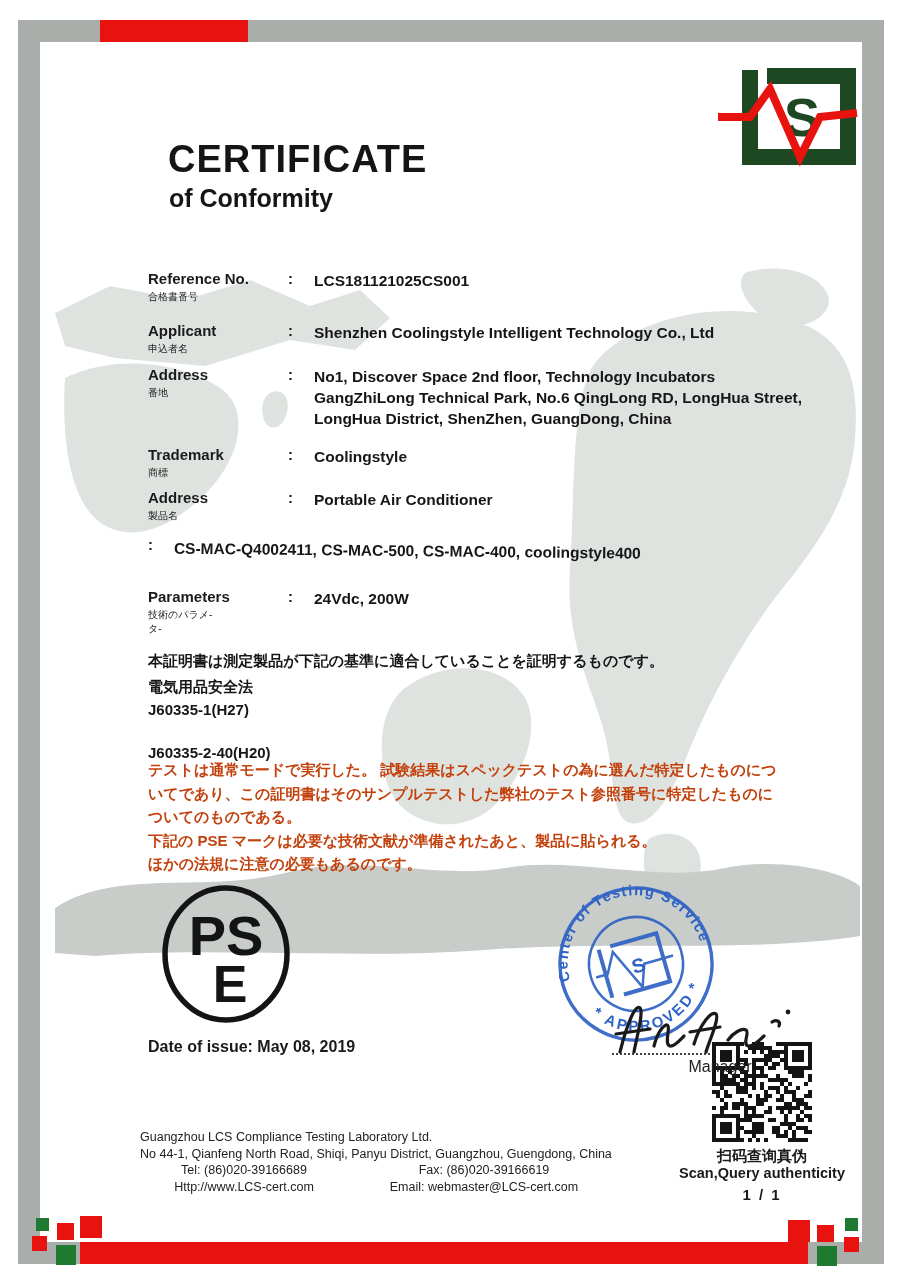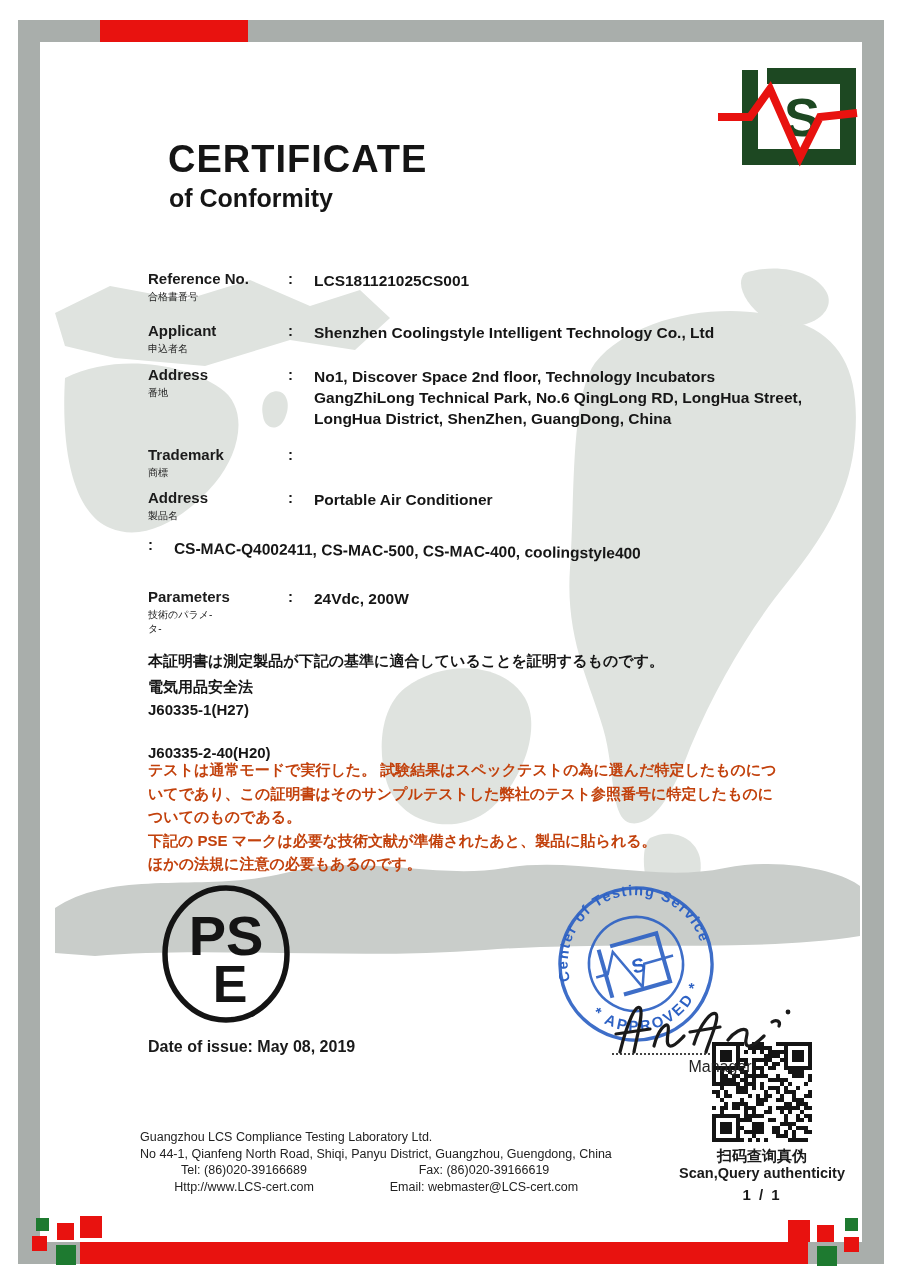--- a/index.html
+++ b/index.html
@@ -124,20 +124,21 @@
     <div class="fvalue preline">No1, Discover Space 2nd floor, Technology Incubators
 GangZhiLong Technical Park, No.6 QingLong RD, LongHua Street,
 LongHua District, ShenZhen, GuangDong, China</div>
   </div>
   <div class="row" style="top:446px">
     <div class="flabel">
         <div class="len">Trademark</div>
       <div class="lja preline">商標</div>
       </div>
     <div class="fcolon">:</div>
+    <div class="fvalue preline">Coolingstyle</div>
   </div>
   <div class="row" style="top:489px">
     <div class="flabel">
         <div class="len">Address</div>
       <div class="lja preline">製品名</div>
       </div>
     <div class="fcolon">:</div>
     <div class="fvalue preline">Portable Air Conditioner</div>
   </div>
   <div class="row" style="top:536px">

